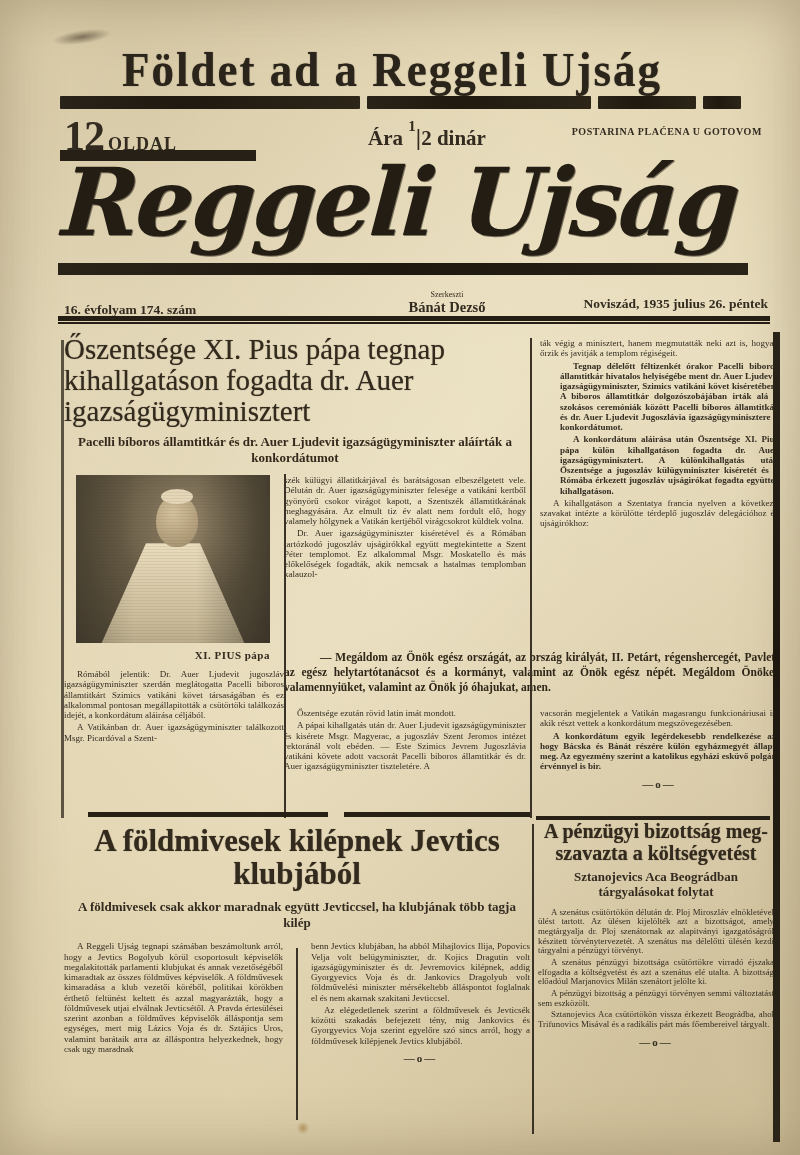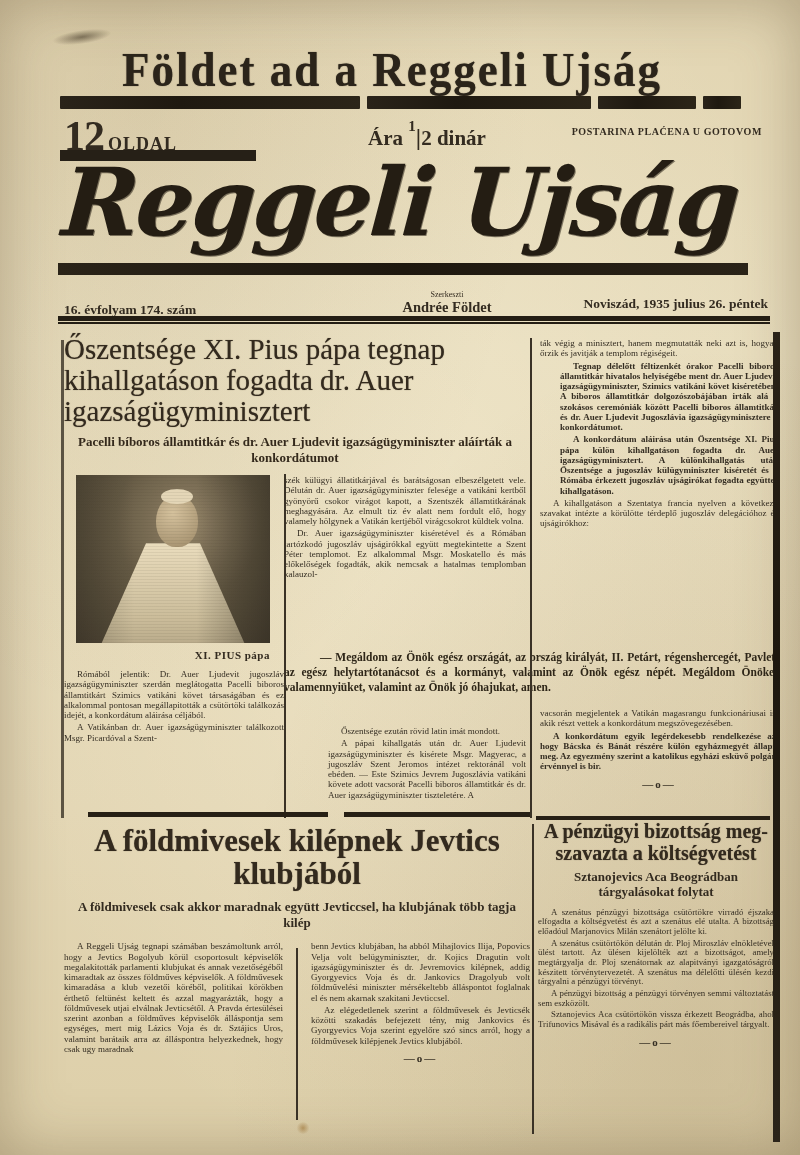--- a/index.html
+++ b/index.html
@@ -72,21 +72,21 @@
   .ph-grain { position:absolute; inset:0; background:repeating-linear-gradient(0deg, rgba(55,45,25,0.08) 0 1px, transparent 1px 3px); }
   .caption { width:194px; margin:6px 0 8px 12px; text-align:right; font-size:11px; font-weight:bold; letter-spacing:0.5px; }
   .body { font-size:9px; line-height:1.14; text-align:justify; color:#342d22; }
   .body p { text-indent:13px; margin-bottom:2px; }
   .body p.noind { text-indent:0; }
   .body p.b { font-weight:bold; }
   .body p.inset { margin-left:20px; font-weight:bold; }
   .mid-col { width:242px; height:170px; overflow:hidden; }
   .a1-quote { position:absolute; left:220px; top:316px; width:494px;
     font-size:11.5px; font-weight:bold; line-height:1.3; text-align:justify; text-indent:36px; color:#2e2618; }
-  .a1-mid-bottom { position:absolute; left:220px; top:392px; width:242px;padding-left:44px; }
+  .a1-mid-bottom { position:absolute; left:220px; top:374px; width:242px; }
   .a1-right-top { position:absolute; left:476px; top:4px; width:238px; }
   .a1-right-bottom { position:absolute; left:476px; top:374px; width:238px; }
   .divider { text-align:center; font-weight:bold; font-size:11px; letter-spacing:2px; margin-top:6px; }
   
   .vrule { position:absolute; background:#3a3226; }
   .sec-rule { position:absolute; height:5px; background:#272015; }
   .right-edge { position:absolute; left:773px; top:332px; width:7px; height:810px;
     background:linear-gradient(180deg,#2a2318,#1d170e 40%,#2b2419); }
   .left-edge { position:absolute; left:61px; top:340px; width:2.5px; height:478px; background:#3a3226; opacity:0.8; }
   
@@ -136,21 +136,21 @@
   </div>
   <div class="under-pages-bar"></div>
 
   <div class="masthead">Reggeli Ujság</div>
   <div class="masthead-rule"></div>
 
   <div class="dateline">
     <div class="dl-left">16. évfolyam 174. szám</div>
     <div class="dl-center">
       <div class="small">Szerkeszti</div>
-      <div class="name">Andrée Földet</div>
+      <div class="name">Bánát Dezső</div>
     </div>
     <div class="dl-right">Noviszád, 1935 julius 26. péntek</div>
   </div>
   <div class="dateline-rule"></div>
 
   <div class="article1">
     <div class="a1-leftzone">
       <div class="headline1">Őszentsége XI. Pius pápa tegnap kihallgatáson fogadta dr. Auer igazságügyminisztert</div>
       <div class="subhead1">Pacelli bíboros államtitkár és dr. Auer Ljudevit igazságügyminiszter aláírták a konkordátumot</div>
       <div class="a1-cols">
@@ -219,22 +219,22 @@
         <p>Az elégedetlenek szerint a földművesek és Jevticsék közötti szakadás befejezett tény, mig Jankovics és Gyorgyevics Voja szerint egyelőre szó sincs arról, hogy a földművesek kilépjenek Jevtics klubjából.</p>
         <div class="divider">—o—</div>
       </div>
     </div>
   </div>
 
   <div class="article3">
     <div class="headline3">A pénzügyi bizottság meg­szavazta a költségvetést</div>
     <div class="subhead3">Sztanojevics Aca Beográdban tárgyalásokat folytat</div>
     <div class="body">
+      <p>A szenátus csütörtökön délután dr. Ploj Miroszláv elnökletével ülést tartott. Az ülésen kijelölték azt a bizottságot, amely megtárgyalja dr. Ploj szenátornak az alapitványi igazgatóságról készitett törvénytervezetét. A szenátus ma délelőtti ülésén kezdi tárgyalni a pénzügyi törvényt.</p>
       <p>A szenátus pénzügyi bizottsága csütörtökre virradó éjszaka elfogadta a költségvetést és azt a szenátus elé utalta. A bizottság előadóul Marjanovics Milán szenátort jelölte ki.</p>
-      <p>A szenátus csütörtökön délután dr. Ploj Miroszláv elnökletével ülést tartott. Az ülésen kijelölték azt a bizottságot, amely megtárgyalja dr. Ploj szenátornak az alapitványi igazgatóságról készitett törvénytervezetét. A szenátus ma délelőtti ülésén kezdi tárgyalni a pénzügyi törvényt.</p>
       <p>A pénzügyi bizottság a pénzügyi törvényen semmi változtatást sem eszközölt.</p>
       <p>Sztanojevics Aca csütörtökön vissza érkezett Beográdba, ahol Trifunovics Misával és a radikális párt más főembereivel tárgyalt.</p>
       <div class="divider">—o—</div>
     </div>
   </div>
 
   <div class="stain"></div>
 </div>
 
 </body></html>

